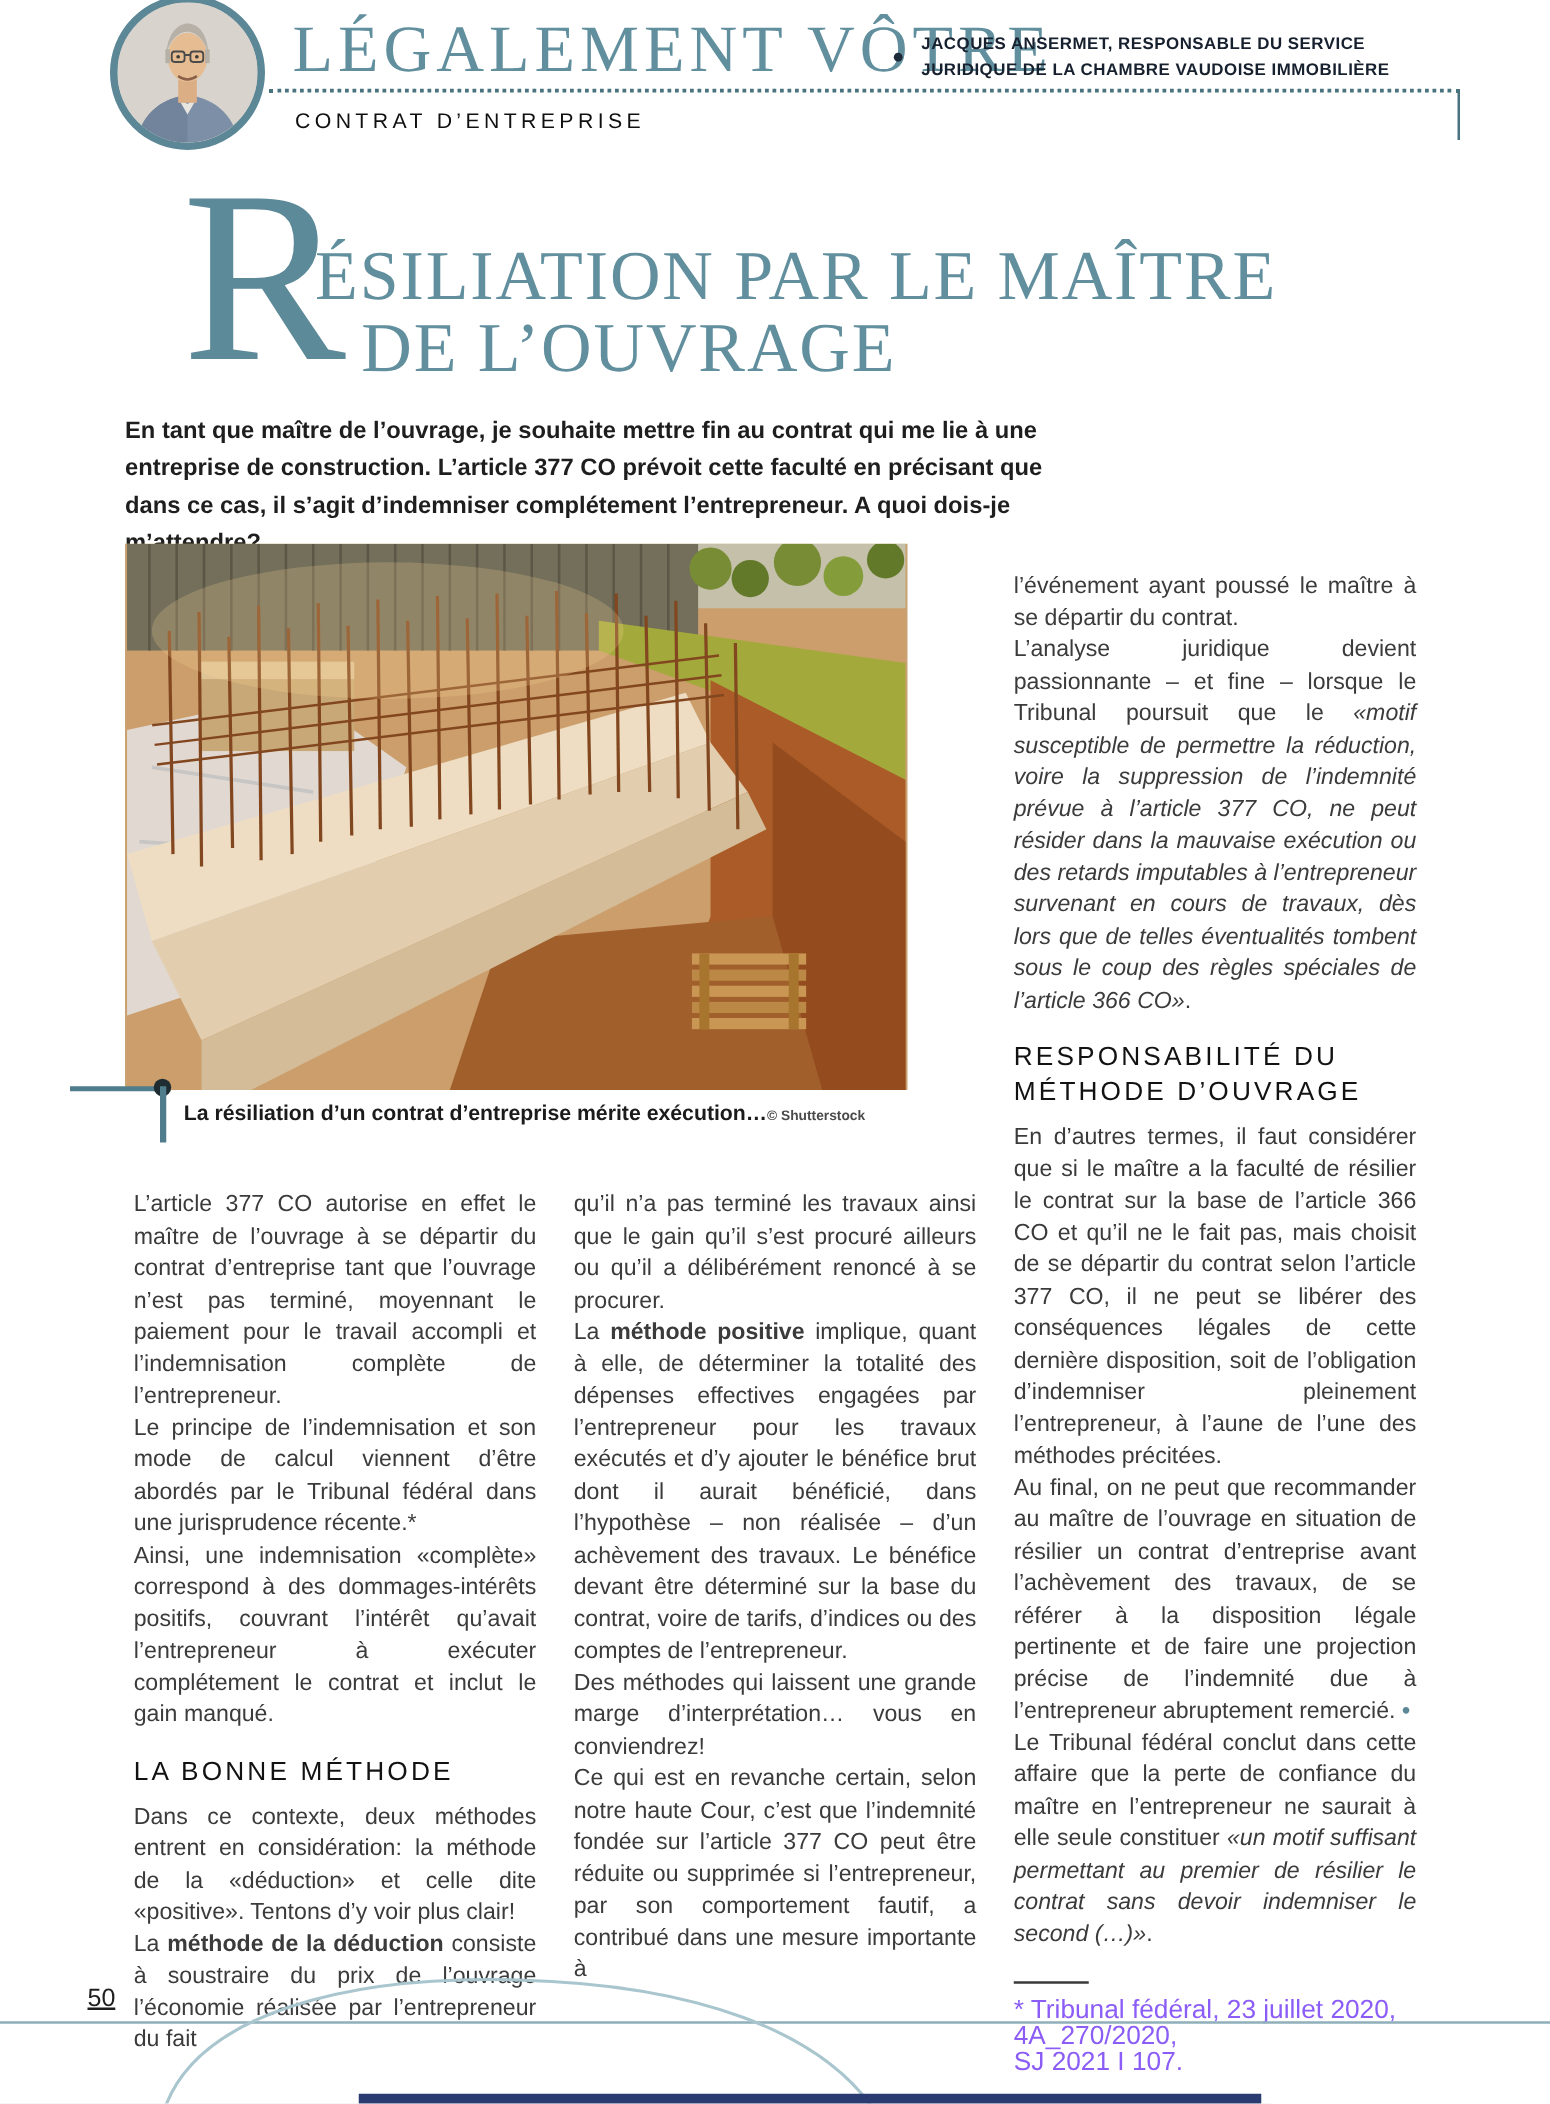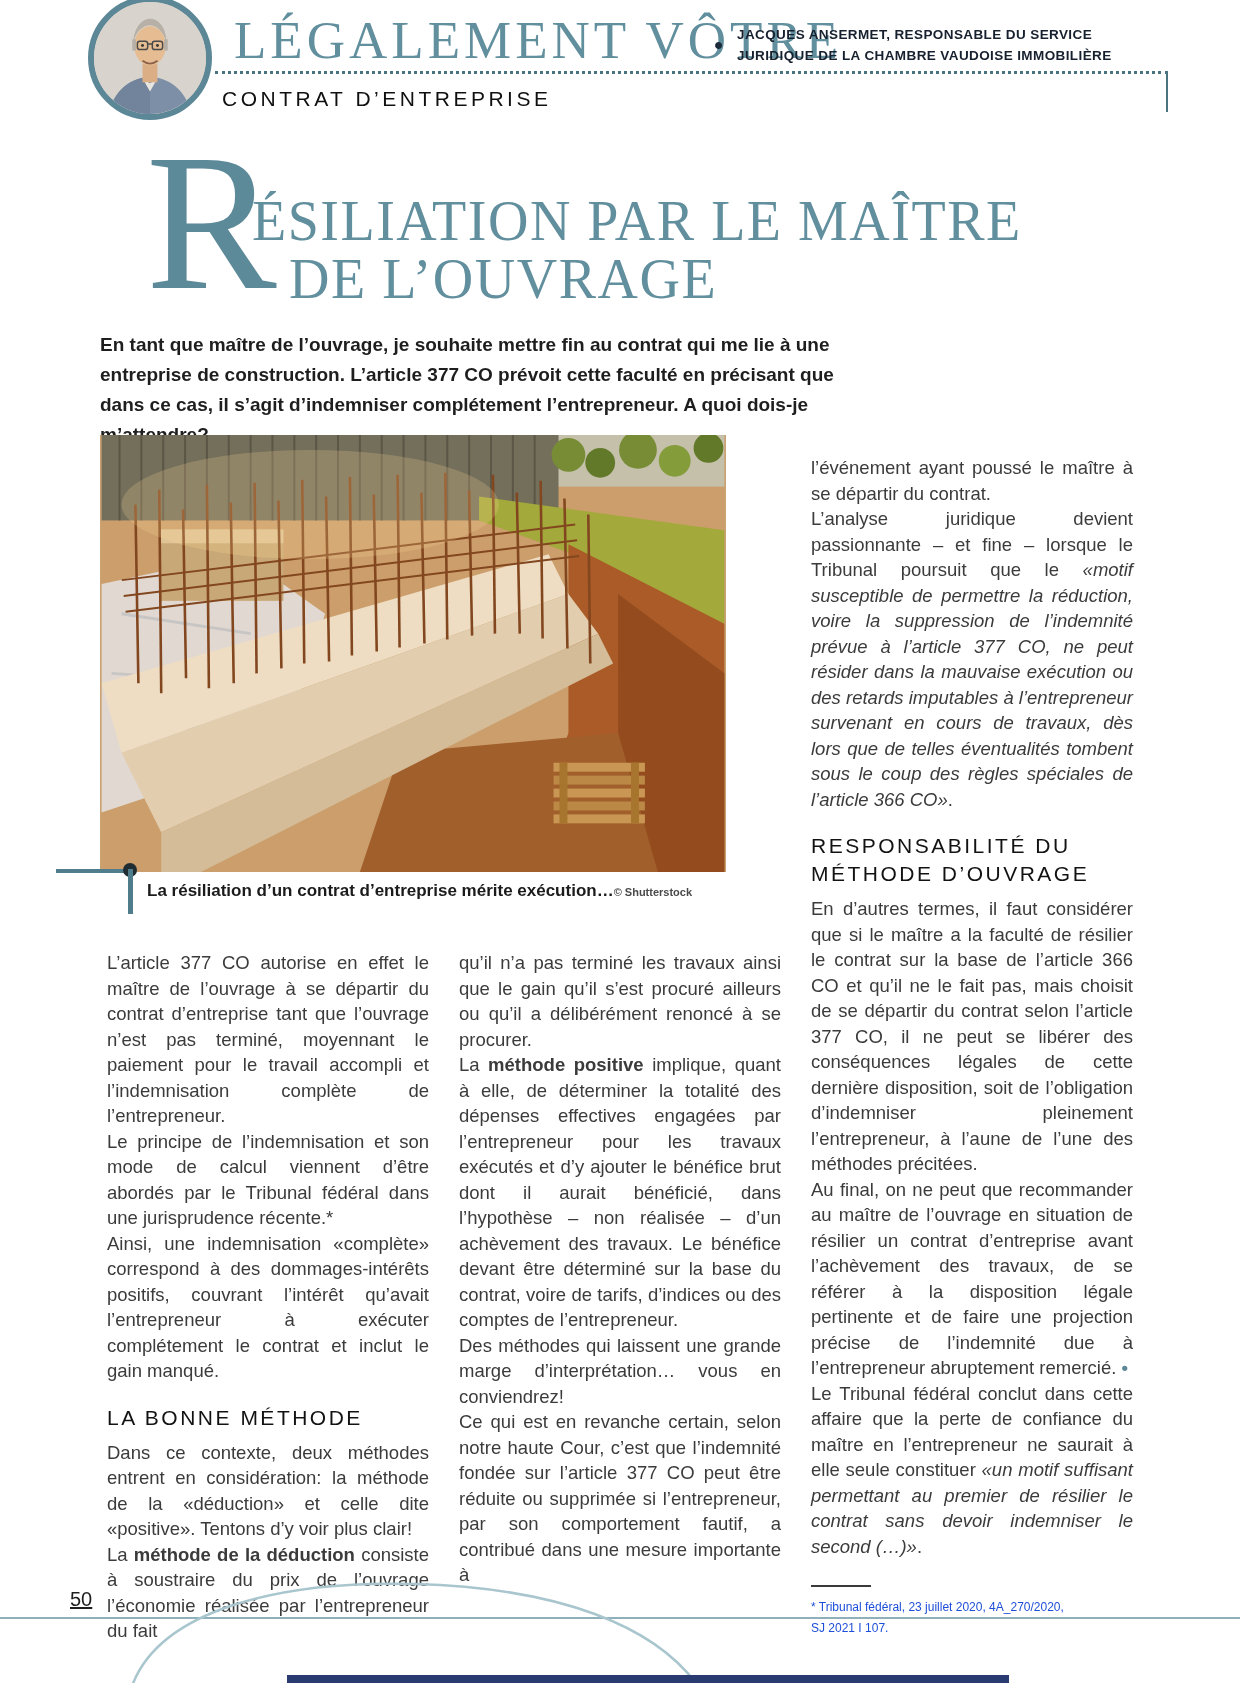--- a/index.html
+++ b/index.html
@@ -10,21 +10,21 @@
   
   .avatar{left:88px;top:-4px;width:124px;height:124px;border:6px solid #5c8796;
           border-radius:50%;overflow:hidden;box-sizing:border-box;background:#d8d4cd;}
   .mag-title{left:234px;top:10px;font-family:"Liberation Serif",serif;font-size:53px;
              letter-spacing:4px;color:#618f9e;white-space:nowrap;}
   .byline-bullet{left:714px;top:30px;font-size:26px;color:#1c2a3a;}
   .byline{left:737px;top:24px;font-size:13.5px;font-weight:700;letter-spacing:.4px;
           line-height:21px;color:#17202e;white-space:nowrap;}
   .dotted-sep{left:215px;top:71px;width:953px;height:0;border-bottom:3px dotted #4a7380;}
   .head-vline{left:1166px;top:74px;width:2px;height:38px;background:#4a7380;}
-  .rubric{left:222px;top:87px;font-size:21px;letter-spacing:3.5px;color:#101010;
+  .rubric{left:236px;top:87px;font-size:17px;letter-spacing:3.5px;color:#101010;
           font-weight:500;white-space:nowrap;}
 
   
   .dropcap{left:146px;top:148px;font-family:"Liberation Serif",serif;font-size:196px;
            line-height:148px;color:#5d8a99;}
   .title-l1{left:252px;top:189px;font-family:"Liberation Serif",serif;font-size:56px;
             letter-spacing:1.5px;color:#618f9e;white-space:nowrap;}
   .title-l2{left:289px;top:247px;font-family:"Liberation Serif",serif;font-size:56px;
             letter-spacing:1.5px;color:#618f9e;white-space:nowrap;}
   .intro{left:100px;top:311px;width:748px;font-size:19px;line-height:30px;
@@ -41,21 +41,21 @@
   
   .col{width:322px;font-size:18.5px;line-height:25.5px;color:#3b3b3b;text-align:justify;
        hyphens:auto;-webkit-hyphens:auto;}
   .col1{left:107px;top:950px;}
   .col2{left:459px;top:950px;}
   .col3{left:811px;top:455px;}
   .col p.body-p{margin:0;}
   .col h3.col-heading{font-family:"Liberation Sans",sans-serif;font-size:21px;
        letter-spacing:2.5px;color:#121212;font-weight:500;margin:20px 0 8px;line-height:28px;
        text-align:left;}
-  .col p.footnote{margin:26px 0 0;font-size:12px;line-height:21px;color:#1d4ed8;
+  .col p.footnote{margin:26px 0 0;font-size:21px;line-height:21px;color:#8b5cf6;
        text-align:left;}
   .col p.footnote::before{content:"";display:block;width:60px;border-top:2px solid #3a3a3a;
        margin-bottom:10px;}
   .b{font-weight:700;}
   .i{font-style:italic;}
   .accent-dot{color:#5c8796;font-weight:700;}
 
   
   .page-number{left:70px;top:1588px;font-size:20px;color:#1f1f1f;text-decoration:underline;}
   .bottom-rule{left:0;top:1617px;width:1240px;height:2px;background:#8fb0ba;}

